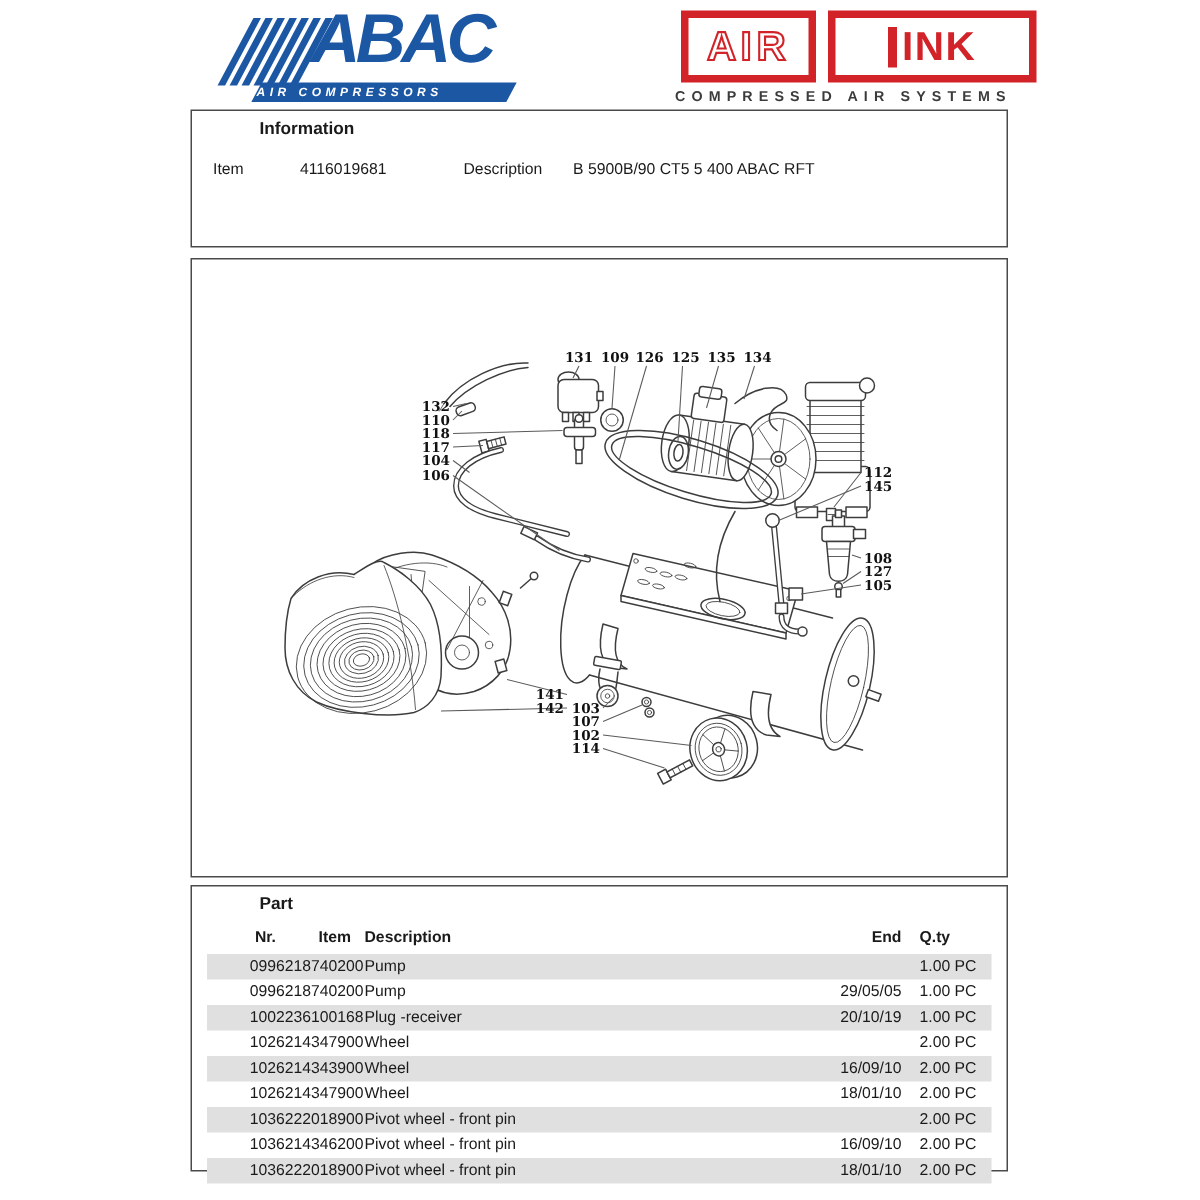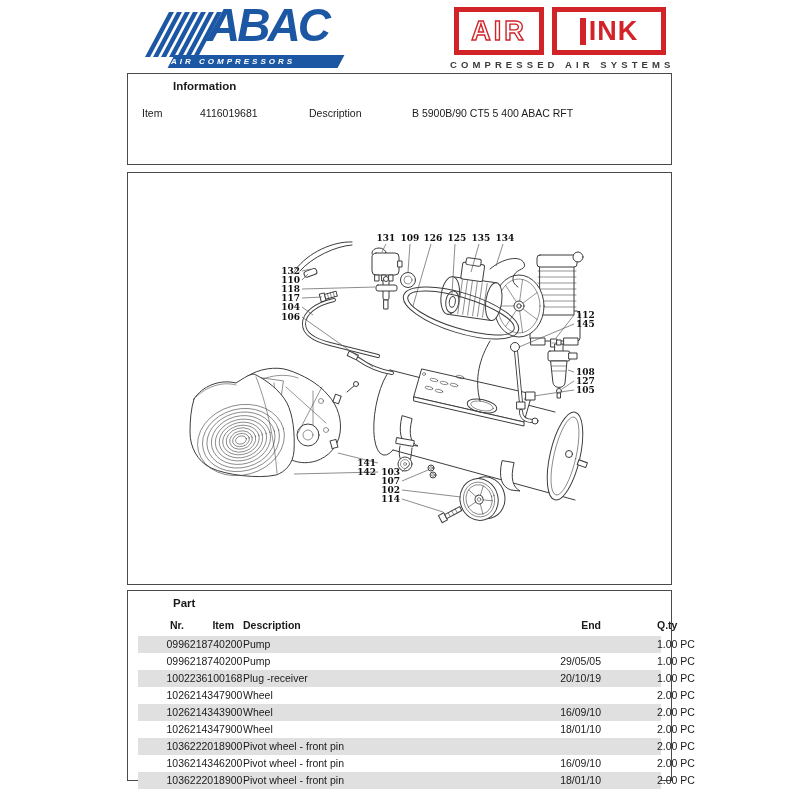--- a/index.html
+++ b/index.html
@@ -11,47 +11,47 @@
   .stripes { position:absolute; left:2px; top:4px; display:flex; gap:3.5px; }
   .stripes span { display:block; width:4.5px; height:45px; background:var(--abac-blue); transform:skewX(-28deg); }
   .abac-word { position:absolute; left:52px; top:-10px; font-size:46px; font-weight:bold; font-style:italic; letter-spacing:-3px; color:var(--abac-blue); font-family:"Liberation Sans",sans-serif; }
   .abac-star { position:absolute; left:114px; top:25px; font-size:18px; color:#ffffff; font-style:normal; }
   .abac-banner { position:absolute; left:16px; top:47px; width:170px; height:13px; background:var(--abac-blue); transform:skewX(-28deg); }
   .abac-banner-text { position:absolute; left:16px; top:47px; width:170px; height:13px; line-height:13px; text-align:left; color:#fff; font-size:8px; font-weight:bold; font-style:italic; letter-spacing:3px; }
 
   #airlink-logo { position:absolute; left:450px; top:5px; width:224px; height:63px; }
   .air-box { position:absolute; left:4px; top:2px; width:90px; height:48px; border:5px solid var(--link-red); display:flex; align-items:center; justify-content:center; }
   .air-text { font-size:27px; font-weight:700; letter-spacing:3px; color:#fff; -webkit-text-stroke:1.4px var(--link-red); font-family:"Liberation Sans",sans-serif; }
-  .ink-box { position:absolute; left:102px; top:2px; width:114px; height:48px; border:5px solid var(--link-red); display:flex; align-items:center; justify-content:center; gap:3px; }
+  .ink-box { position:absolute; left:102px; top:2px; width:139px; height:48px; border:5px solid var(--link-red); display:flex; align-items:center; justify-content:center; gap:3px; }
   .l-bar { display:block; width:6px; height:27px; background:var(--link-red); }
   .ink-text { font-size:27px; font-weight:900; letter-spacing:1px; color:var(--link-red); font-family:"Liberation Sans",sans-serif; }
   .airlink-tagline { position:absolute; left:0; top:54px; width:224px; font-size:9.5px; font-weight:bold; letter-spacing:4.1px; color:#3b3b3b; white-space:nowrap; }
 
   
   .frame { position:absolute; left:127px; width:545px; border:1.5px solid #4a4a4a; background:#fff; }
   #info-box { top:73px; height:92px; }
   #diagram-box { top:172px; height:413px; }
   #part-box { top:590px; height:191px; }
   .box-title { position:absolute; left:13px; top:6px; font-size:11.5px; font-weight:bold;margin-left:32px; }
 
   .info-row { position:absolute; left:0; top:33px; width:100%; font-size:10.5px; }
   .info-row .lbl-item { position:absolute; left:14px; }
   .info-row .val-item { position:absolute; left:72px; }
   .info-row .lbl-desc { position:absolute; left:181px; }
-  .info-row .val-desc { position:absolute; left:254px;margin-left:30px; }
+  .info-row .val-desc { position:absolute; left:254px; }
 
   
   #part-table { position:absolute; left:10px; top:26px; width:523px; font-size:10.5px; }
   .trow { display:grid; grid-template-columns:46px 50px 235px 132px 60px; height:17px; line-height:17px; align-items:center; }
   .thead { font-weight:bold; margin-bottom:2px; }
   .trow .c0 { text-align:right; }
   .trow .c1 { text-align:right; }
   .trow .c2 { text-align:left; padding-left:9px; white-space:nowrap; }
   .trow .c3 { text-align:right; }
-  .trow .c4 { text-align:left; padding-left:12px; white-space:nowrap;margin-left:44px; }
+  .trow .c4 { text-align:left; padding-left:12px; white-space:nowrap; }
   .shade { background:#e0e0e0; }
 
   
   svg { display:block; }
   .d  { fill:none; stroke:#3d3d3d; stroke-width:1; stroke-linecap:round; stroke-linejoin:round; }
   .df { fill:#ffffff; stroke:#3d3d3d; stroke-width:1; stroke-linecap:round; stroke-linejoin:round; }
   .thin { stroke-width:0.55; }
   .tube-o { fill:none; stroke:#3d3d3d; stroke-width:4; stroke-linecap:round; }
   .tube-i { fill:none; stroke:#ffffff; stroke-width:2.2; stroke-linecap:round; }
   .leader { fill:none; stroke:#5a5a5a; stroke-width:0.7; }

